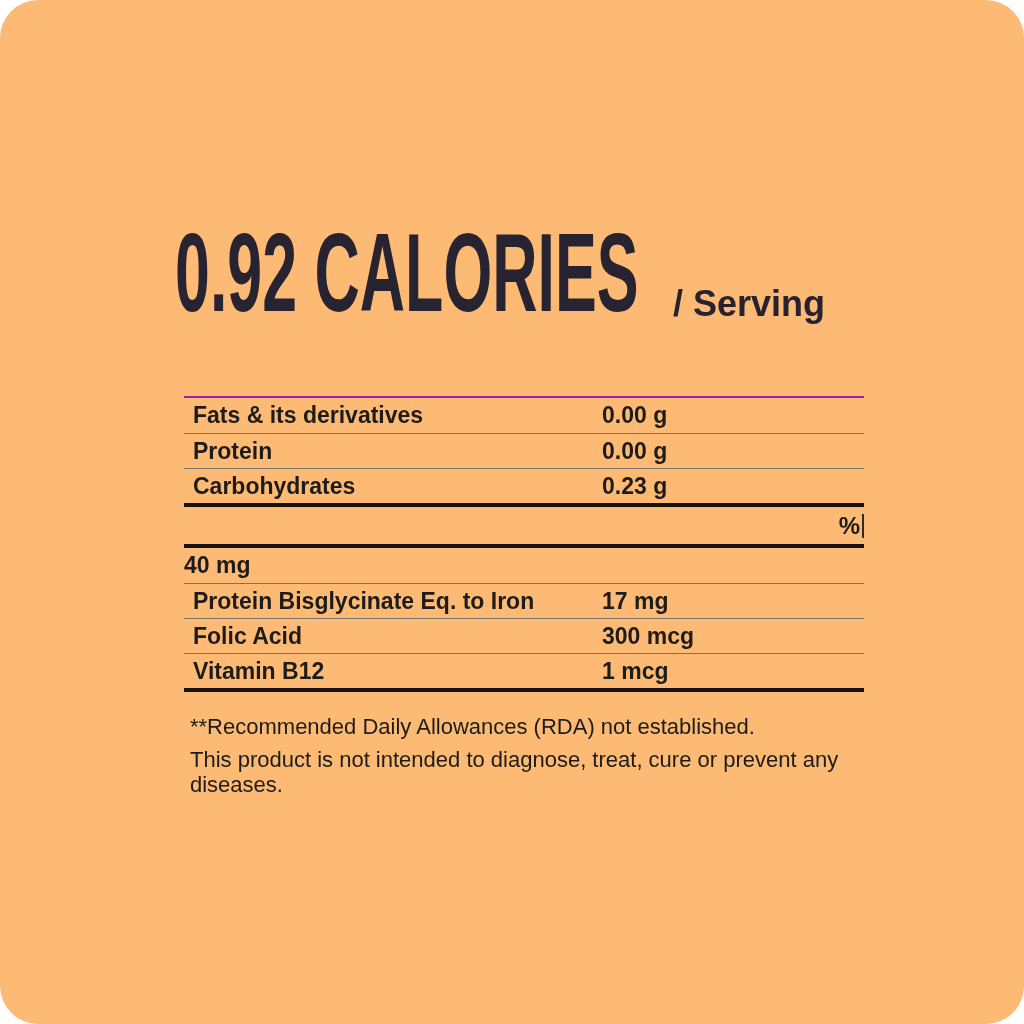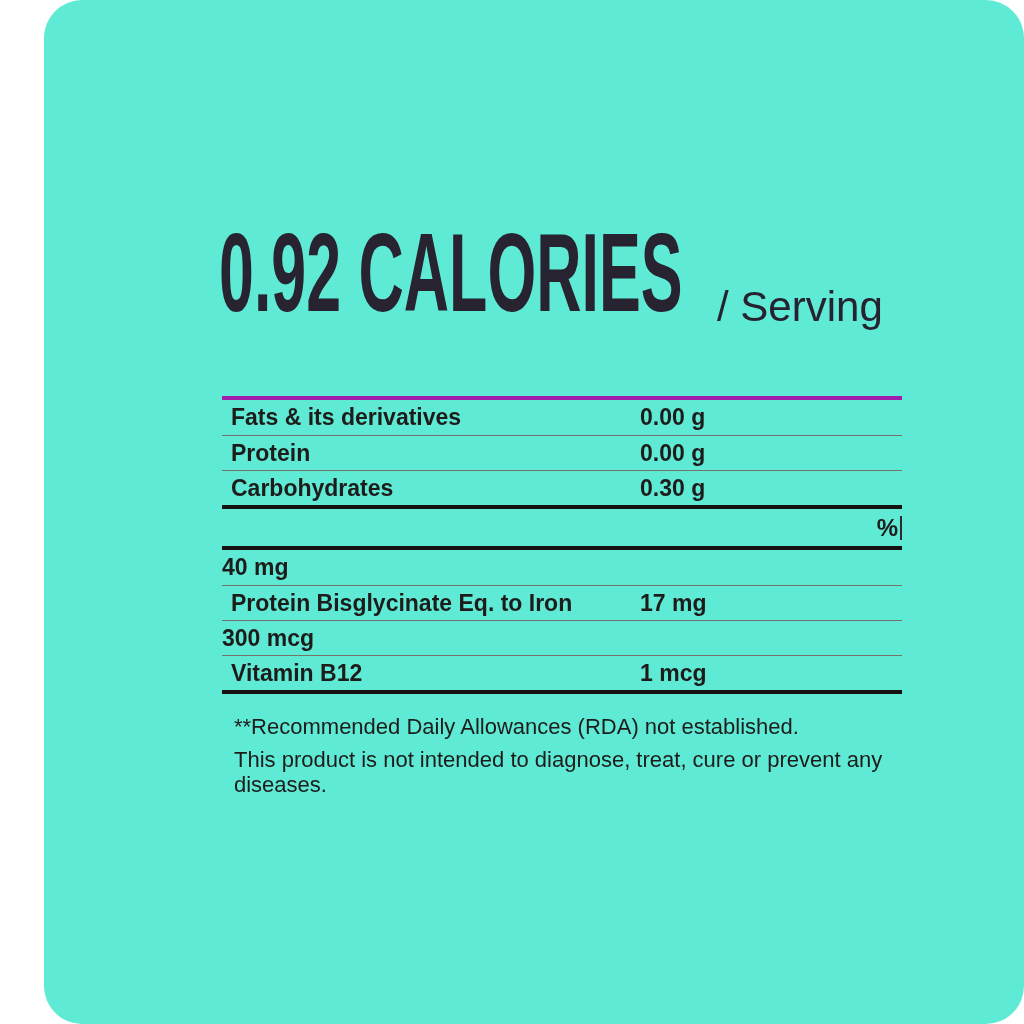--- a/index.html
+++ b/index.html
@@ -5,58 +5,57 @@
   * { margin: 0; padding: 0; box-sizing: border-box; }
   html, body {
     width: 1024px; height: 1024px;
     background: #ffffff;
     font-family: "Liberation Sans", sans-serif;
     overflow: hidden;
   }
   .card {
     position: absolute;
     inset: 0;
-    background: #5eead4;
+    background: #fdba74;
     border-radius: 38px;
-    margin-left: 44px;
   }
   
   .calories-title {
     position: absolute;
     left: 175px;
     top: 228px;
     font-size: 112px;
     font-weight: 800;
     line-height: 0.8;
     color: #282331;
     letter-spacing: 0px;
     white-space: nowrap;
     transform: scaleX(0.56);
     transform-origin: left top;
   }
   .per-serving {
     position: absolute;
     left: 673px;
     top: 283px;
-    font-size: 42px;
-    font-weight: 400;
+    font-size: 36px;
+    font-weight: 700;
     color: #262230;
     white-space: nowrap;
     text-align: center;
   }
   
   .ntable {
     position: absolute;
-    left: 178px;
+    left: 184px;
     top: 396px;
     width: 680px;
     color: #1d1c1a;
     font-size: 23px;
     font-weight: 600;
-    border-top: 4px solid #a21caf;
+    border-top: 2px solid #a21caf;
   }
   .row {
     display: grid;
     grid-template-columns: 1fr 170px 92px;
     align-items: center;
     height: 35px;
   }
   .row + .row { border-top: 1.5px solid #75736a; }
   .cell-label { padding-left: 9px; white-space: nowrap; }
   .cell-value { text-align: left; white-space: nowrap; }
@@ -103,21 +102,21 @@
         <span class="cell-value">0.00 g</span>
         <span class="cell-spacer"></span>
       </div>
       <div class="row">
         <span class="cell-label">Protein</span>
         <span class="cell-value">0.00 g</span>
         <span class="cell-spacer"></span>
       </div>
       <div class="row">
         <span class="cell-label">Carbohydrates</span>
-        <span class="cell-value">0.30 g</span>
+        <span class="cell-value">0.23 g</span>
         <span class="cell-spacer"></span>
       </div>
     </div>
 
     <div class="thick-line"></div>
 
     <div class="header-row">
       <span class="rda-header">%</span>
       <span class="clipped-mark"></span>
     </div>
@@ -128,20 +127,21 @@
       <div class="row">
         <span class="cell-value">40 mg</span>
         <span class="cell-spacer"></span>
       </div>
       <div class="row">
         <span class="cell-label">Protein Bisglycinate Eq. to Iron</span>
         <span class="cell-value">17 mg</span>
         <span class="cell-spacer"></span>
       </div>
       <div class="row">
+        <span class="cell-label">Folic Acid</span>
         <span class="cell-value">300 mcg</span>
         <span class="cell-spacer"></span>
       </div>
       <div class="row">
         <span class="cell-label">Vitamin B12</span>
         <span class="cell-value">1 mcg</span>
         <span class="cell-spacer"></span>
       </div>
     </div>
 

